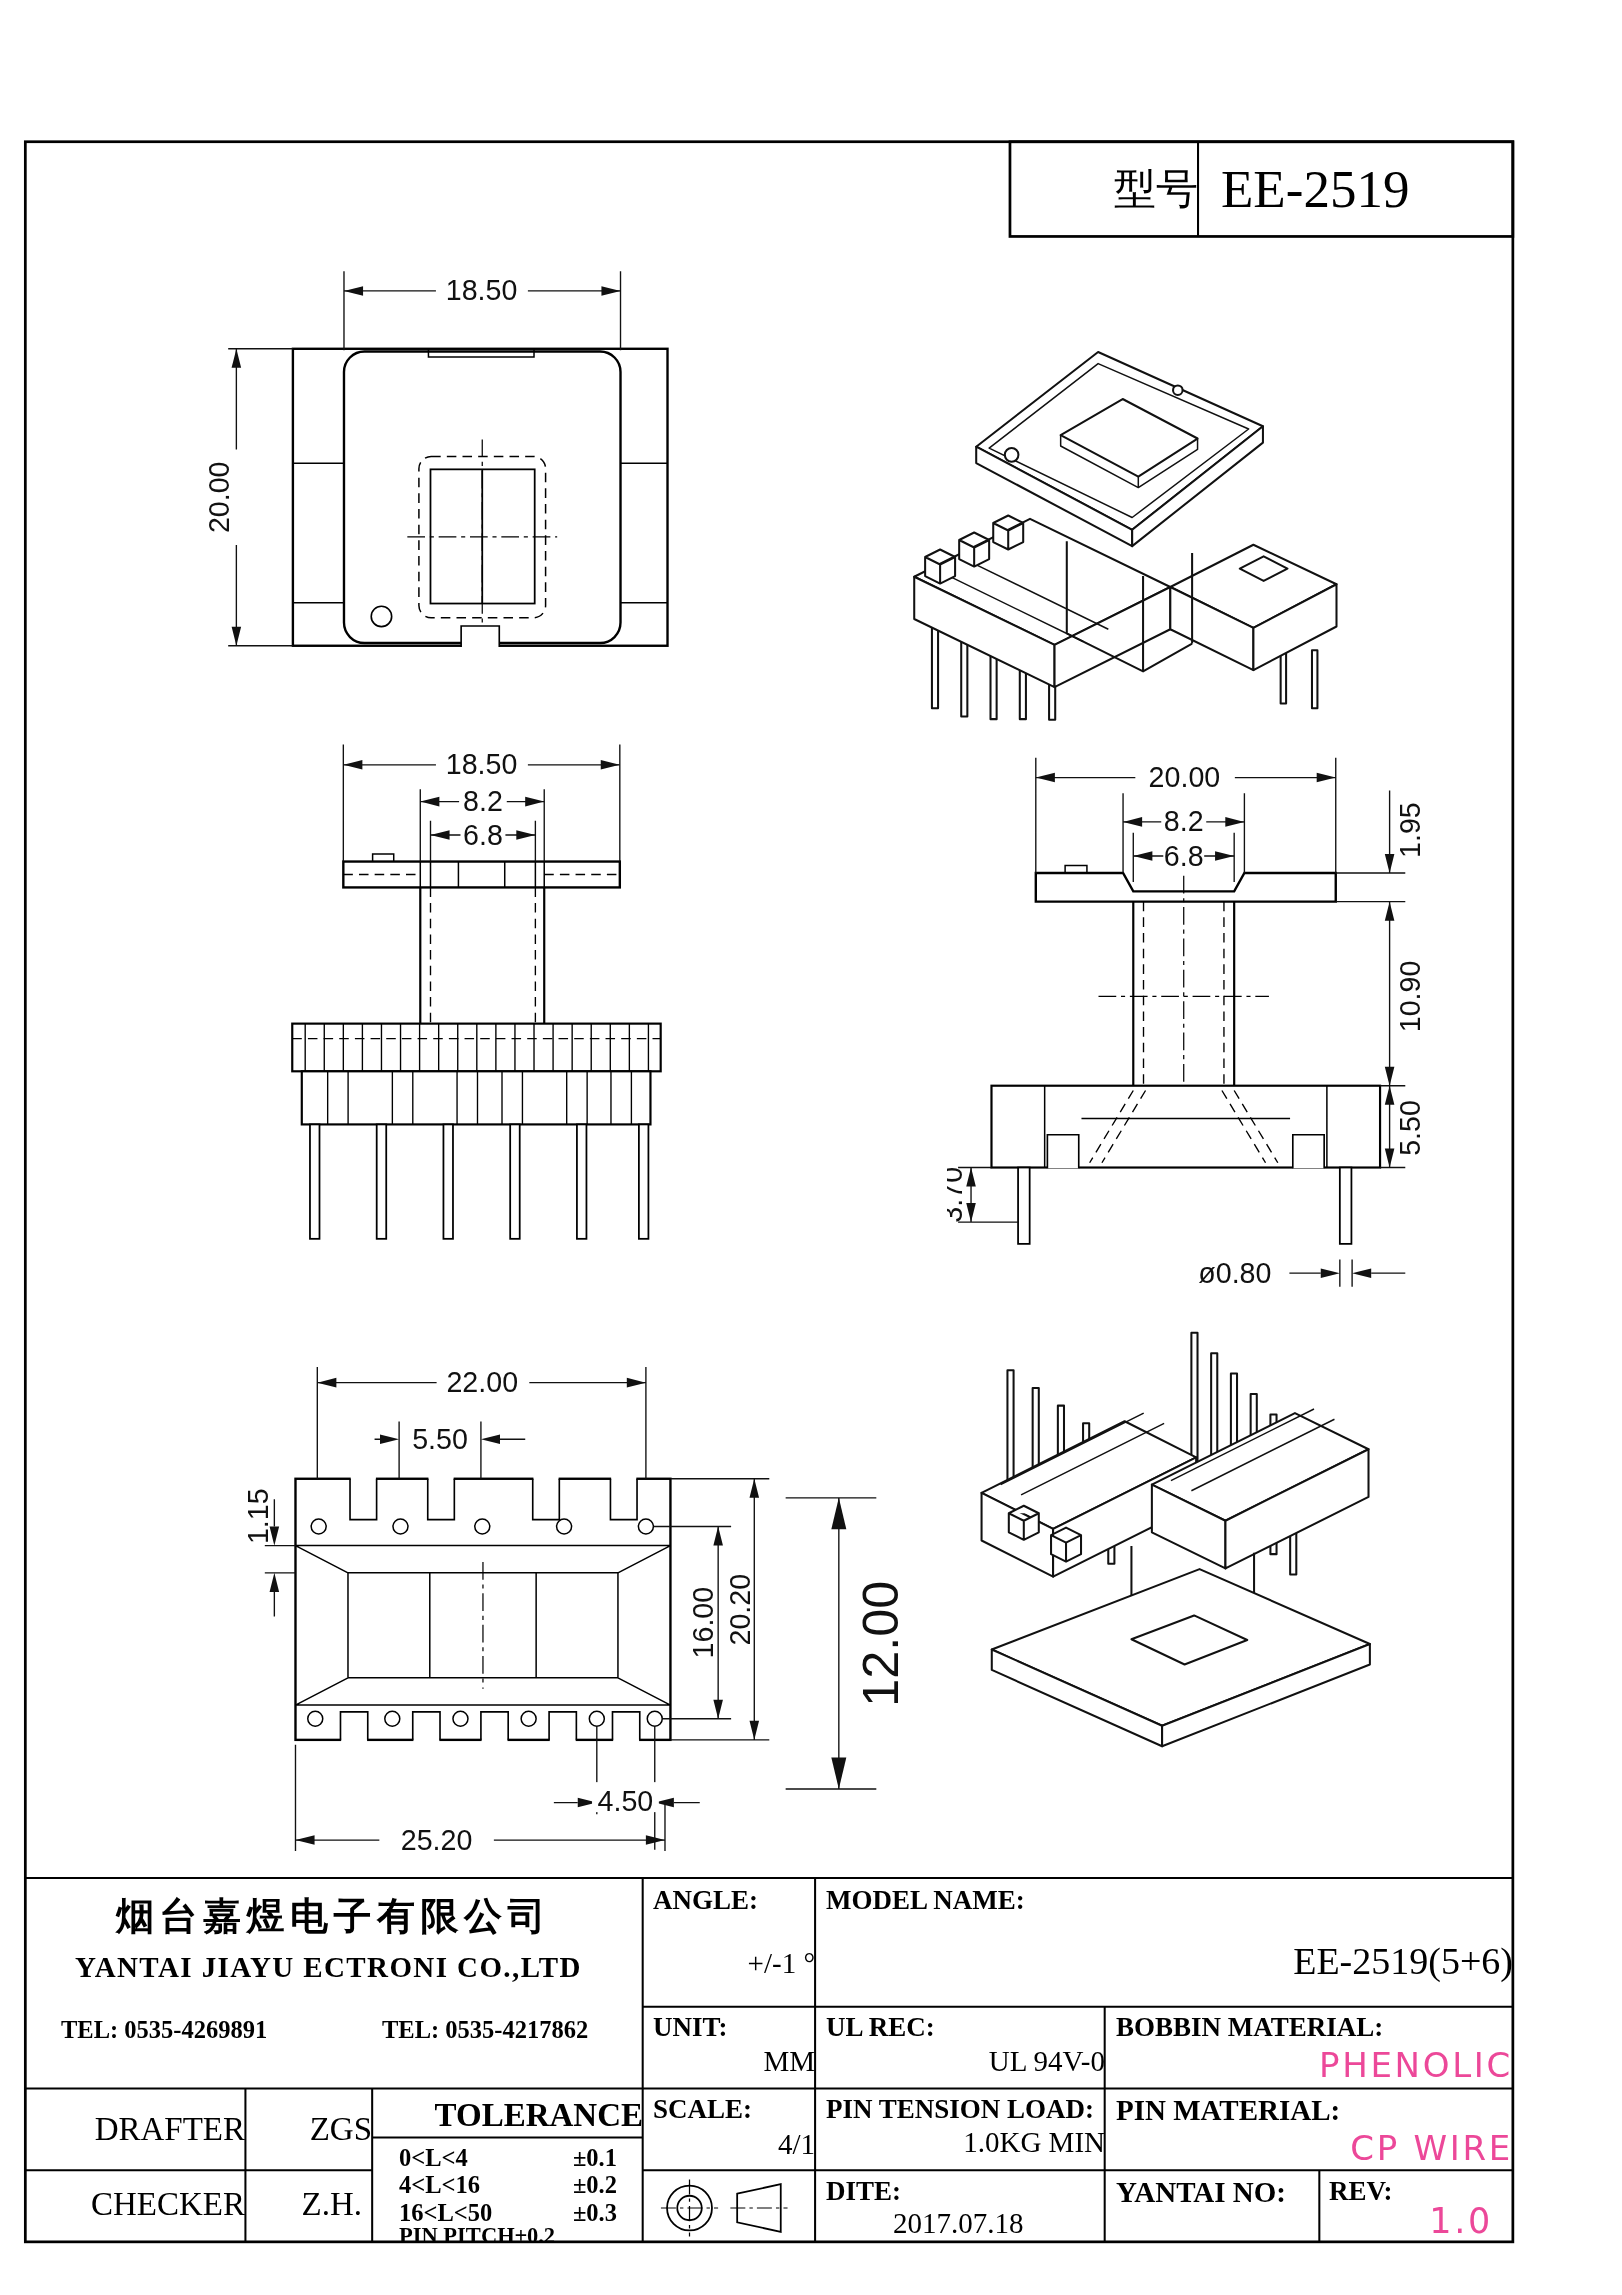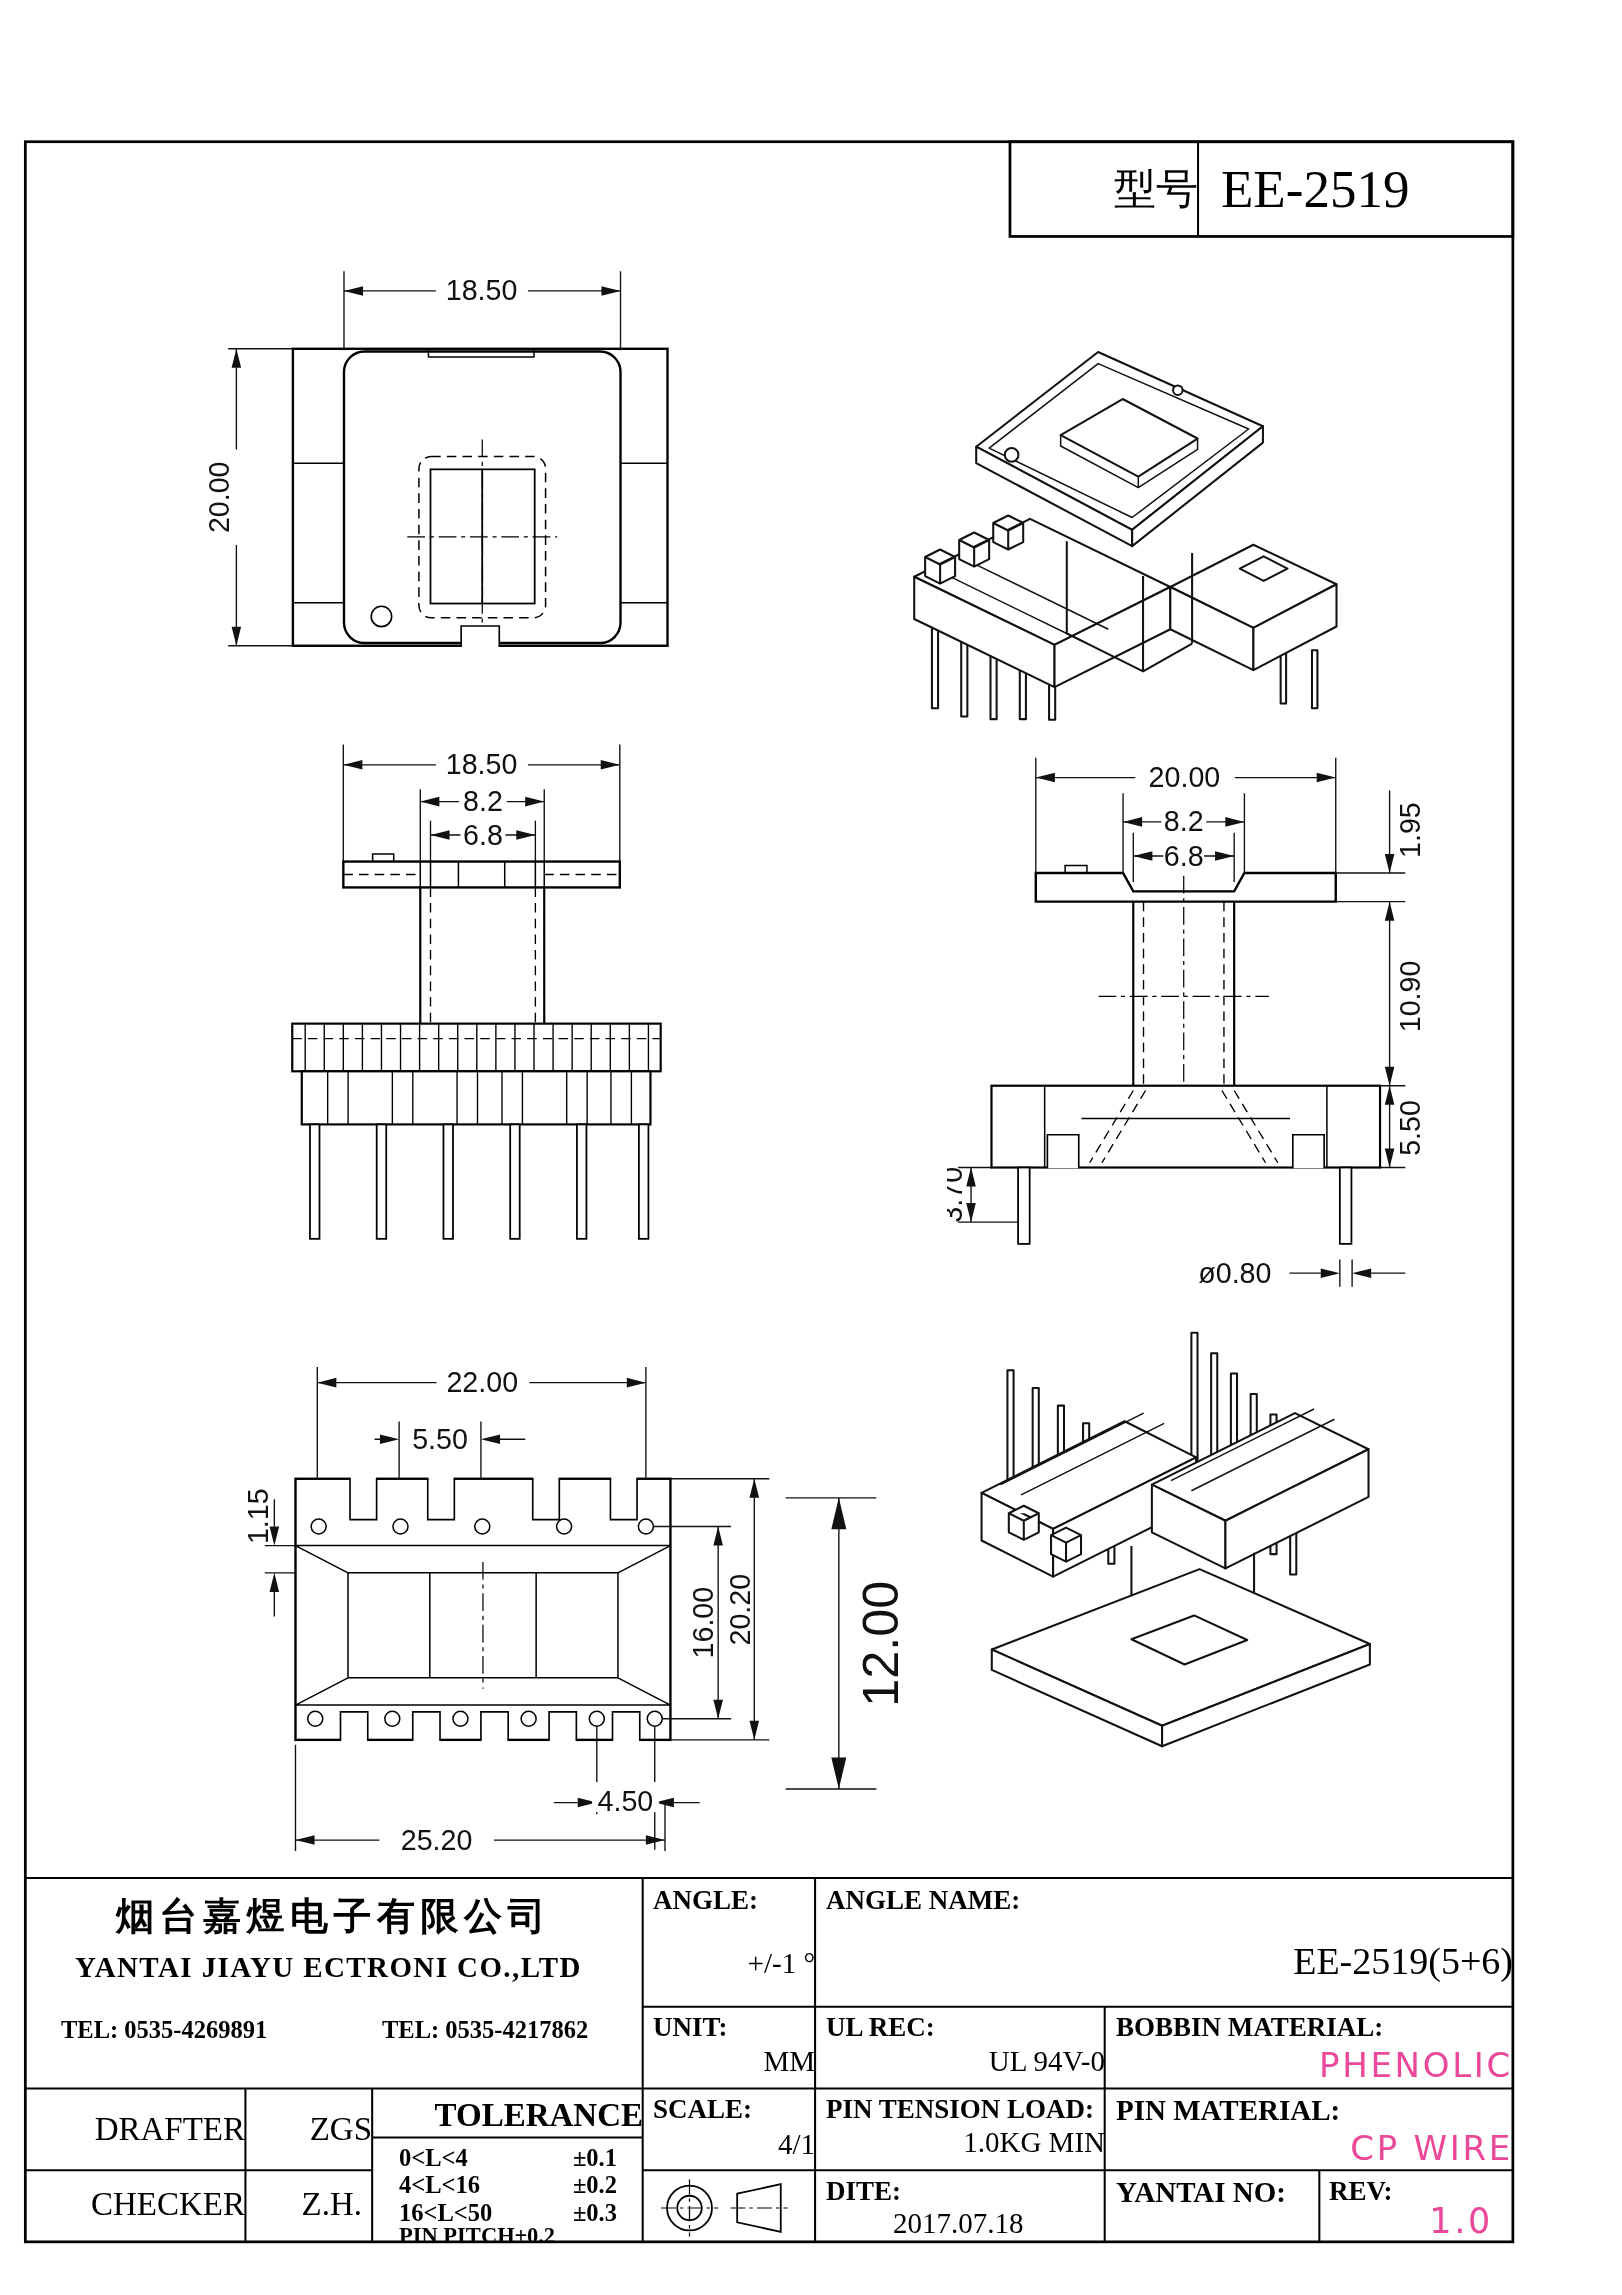--- a/index.html
+++ b/index.html
@@ -312,21 +312,21 @@
   <div class="abs nowrap" style="left:1221px;top:142px;height:95px;line-height:95px;font-size:53px;text-align:right;">EE-2519</div>
 
   <div class="abs ctr nowrap" style="left:75px;top:1891px;width:436px;font-size:38px;font-weight:700;letter-spacing:5.5px;margin-left:40px;">烟台嘉煜电子有限公司</div>
   <div class="abs ctr nowrap" style="left:75px;top:1951px;width:436px;font-size:29px;font-weight:700;letter-spacing:1.4px;">YANTAI JIAYU ECTRONI CO.,LTD</div>
   <div class="abs nowrap" style="left:61px;top:2016px;font-size:24.5px;font-weight:700;">TEL: 0535-4269891</div>
   <div class="abs nowrap" style="left:382px;top:2016px;font-size:24.5px;font-weight:700;">TEL: 0535-4217862</div>
 
   <div class="abs lbl" style="left:653px;top:1885px;">ANGLE:</div>
   <div class="abs ctr val" style="left:643px;top:1947px;width:172px;">+/-1 °</div>
 
-  <div class="abs lbl" style="left:826px;top:1885px;">ANGLE NAME:</div>
+  <div class="abs lbl" style="left:826px;top:1885px;">MODEL NAME:</div>
   <div class="abs ctr nowrap" style="left:815px;top:1939px;width:698px;font-size:38px;">EE-2519(5+6)</div>
 
   <div class="abs lbl" style="left:653px;top:2012px;">UNIT:</div>
   <div class="abs ctr val" style="left:643px;top:2045px;width:172px;">MM</div>
 
   <div class="abs lbl" style="left:826px;top:2012px;">UL REC:</div>
   <div class="abs ctr val" style="left:815px;top:2045px;width:290px;">UL 94V-0</div>
 
   <div class="abs lbl" style="left:1116px;top:2012px;">BOBBIN MATERIAL:</div>
   <div class="abs ctr thinfont" style="left:1105px;top:2045px;width:408px;font-size:34px;">PHENOLIC</div>

